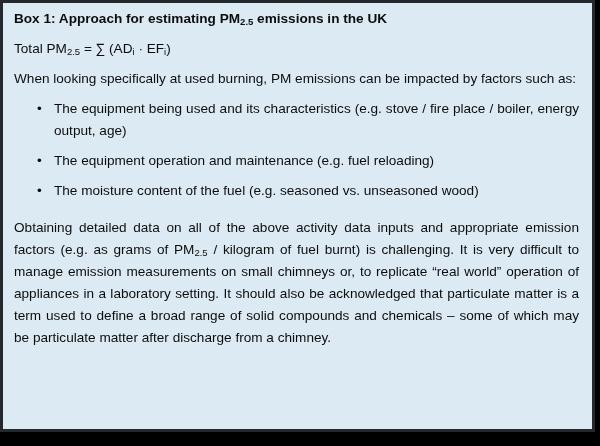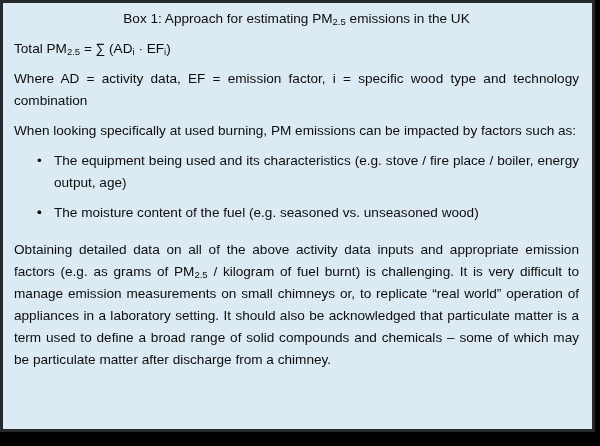--- a/index.html
+++ b/index.html
@@ -31,22 +31,22 @@
     overflow: hidden;
     font-family: "Liberation Sans", sans-serif;
     font-size: 13.6px;
     line-height: 22px;
     color: #0d0d0d;
   }
   .box p {
     margin: 0 0 8px 0;
   }
   .title {
-    font-weight: normal;
-    text-align: center;
+    font-weight: bold;
+    text-align: left;
   }
   .just {
     text-align: justify;
   }
   .box p.last {
     margin-bottom: 0;
     margin-top: 15px;
   }
   ul.factors {
     list-style: none;
@@ -74,31 +74,31 @@
 </head>
 <body>
 
 <div class="page">
   <div class="box">
 
     <p class="title">Box 1: Approach for estimating PM<sub>2.5</sub> emissions in the UK</p>
 
     <p>Total PM<sub>2.5</sub> = ∑ (AD<sub>i</sub> · EF<sub>i</sub>)</p>
 
-    <p class="just">Where AD = activity data, EF = emission factor, i = specific wood type and technology combination</p>
 
     <p class="just">When looking specifically at used burning, PM emissions can be impacted by factors such as:</p>
 
     <ul class="factors">
       <li>
         <span class="bullet">•</span>
         <span>The equipment being used and its characteristics (e.g. stove / fire place / boiler, energy output, age)</span>
       </li>
       <li>
         <span class="bullet">•</span>
+        <span>The equipment operation and maintenance (e.g. fuel reloading)</span>
       </li>
       <li>
         <span class="bullet">•</span>
         <span>The moisture content of the fuel (e.g. seasoned vs. unseasoned wood)</span>
       </li>
     </ul>
 
     <p class="just last">Obtaining detailed data on all of the above activity data inputs and appropriate emission factors (e.g. as grams of PM<sub>2.5</sub> / kilogram of fuel burnt) is challenging. It is very difficult to manage emission measurements on small chimneys or, to replicate “real world” operation of appliances in a laboratory setting. It should also be acknowledged that particulate matter is a term used to define a broad range of solid compounds and chemicals – some of which may be particulate matter after discharge from a chimney.</p>
 
   </div>

